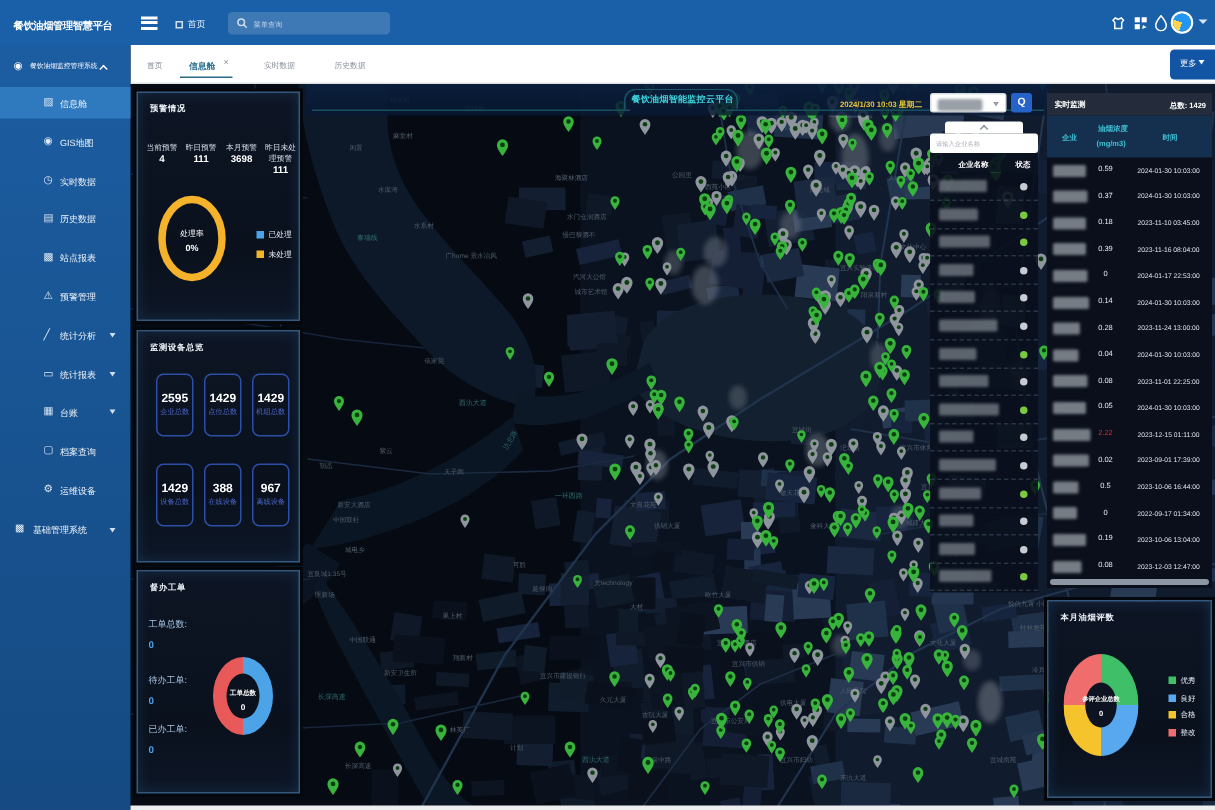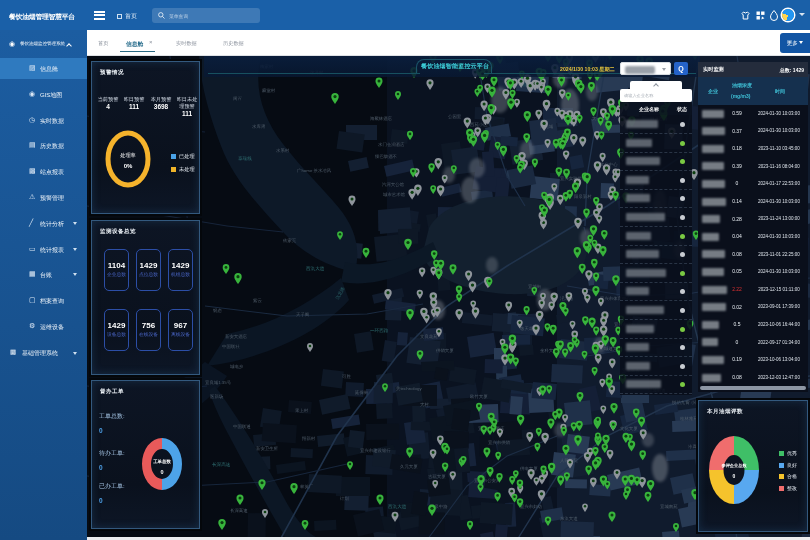--- a/index.html
+++ b/index.html
@@ -989,37 +989,37 @@
       <div style="position:absolute;left:18px;top:90px;width:36px;text-align:center;font-size:5.2px;color:#fff">处理率</div>
       <div style="position:absolute;left:18px;top:101px;width:36px;text-align:center;font-size:6px;color:#fff;font-weight:bold">0%</div>
       <div style="position:absolute;left:79px;top:92px;width:5px;height:5px;background:#4aa3e8"></div>
       <div style="position:absolute;left:87px;top:91px;font-size:5.2px;color:#e8eef5">已处理</div>
       <div style="position:absolute;left:79px;top:105px;width:5px;height:5px;background:#f0b429"></div>
       <div style="position:absolute;left:87px;top:104px;font-size:5.2px;color:#e8eef5">未处理</div>
     </div>
     <div class="panel" style="left:91px;top:220px;width:109px;height:155px">
       <div class="ptitle">监测设备总览</div>
       <div style="position:absolute;left:12px;top:28px;width:25px;height:42px;border:1px solid #2c4ea6;border-radius:5px;text-align:center">
-        <div style="margin-top:11px;font-size:8px;font-weight:bold;color:#fff">1104</div>
+        <div style="margin-top:11px;font-size:8px;font-weight:bold;color:#fff">2595</div>
         <div style="font-size:4.8px;color:#4a66c8;margin-top:1px">企业总数</div>
       </div>
       <div style="position:absolute;left:44px;top:28px;width:25px;height:42px;border:1px solid #2c4ea6;border-radius:5px;text-align:center">
         <div style="margin-top:11px;font-size:8px;font-weight:bold;color:#fff">1429</div>
         <div style="font-size:4.8px;color:#4a66c8;margin-top:1px">点位总数</div>
       </div>
       <div style="position:absolute;left:76px;top:28px;width:25px;height:42px;border:1px solid #2c4ea6;border-radius:5px;text-align:center">
         <div style="margin-top:11px;font-size:8px;font-weight:bold;color:#fff">1429</div>
         <div style="font-size:4.8px;color:#4a66c8;margin-top:1px">机组总数</div>
       </div>
       <div style="position:absolute;left:12px;top:88px;width:25px;height:42px;border:1px solid #2c4ea6;border-radius:5px;text-align:center">
         <div style="margin-top:11px;font-size:8px;font-weight:bold;color:#fff">1429</div>
         <div style="font-size:4.8px;color:#4a66c8;margin-top:1px">设备总数</div>
       </div>
       <div style="position:absolute;left:44px;top:88px;width:25px;height:42px;border:1px solid #2c4ea6;border-radius:5px;text-align:center">
-        <div style="margin-top:11px;font-size:8px;font-weight:bold;color:#fff">756</div>
+        <div style="margin-top:11px;font-size:8px;font-weight:bold;color:#fff">388</div>
         <div style="font-size:4.8px;color:#4a66c8;margin-top:1px">在线设备</div>
       </div>
       <div style="position:absolute;left:76px;top:88px;width:25px;height:42px;border:1px solid #2c4ea6;border-radius:5px;text-align:center">
         <div style="margin-top:11px;font-size:8px;font-weight:bold;color:#fff">967</div>
         <div style="font-size:4.8px;color:#4a66c8;margin-top:1px">离线设备</div>
       </div>
     </div>
     <div class="panel" style="left:91px;top:380px;width:109px;height:149px">
       <div class="ptitle">督办工单</div>
       <div style="position:absolute;left:7px;top:31px;font-size:6px;color:#a8c8e8">工单总数:</div>

